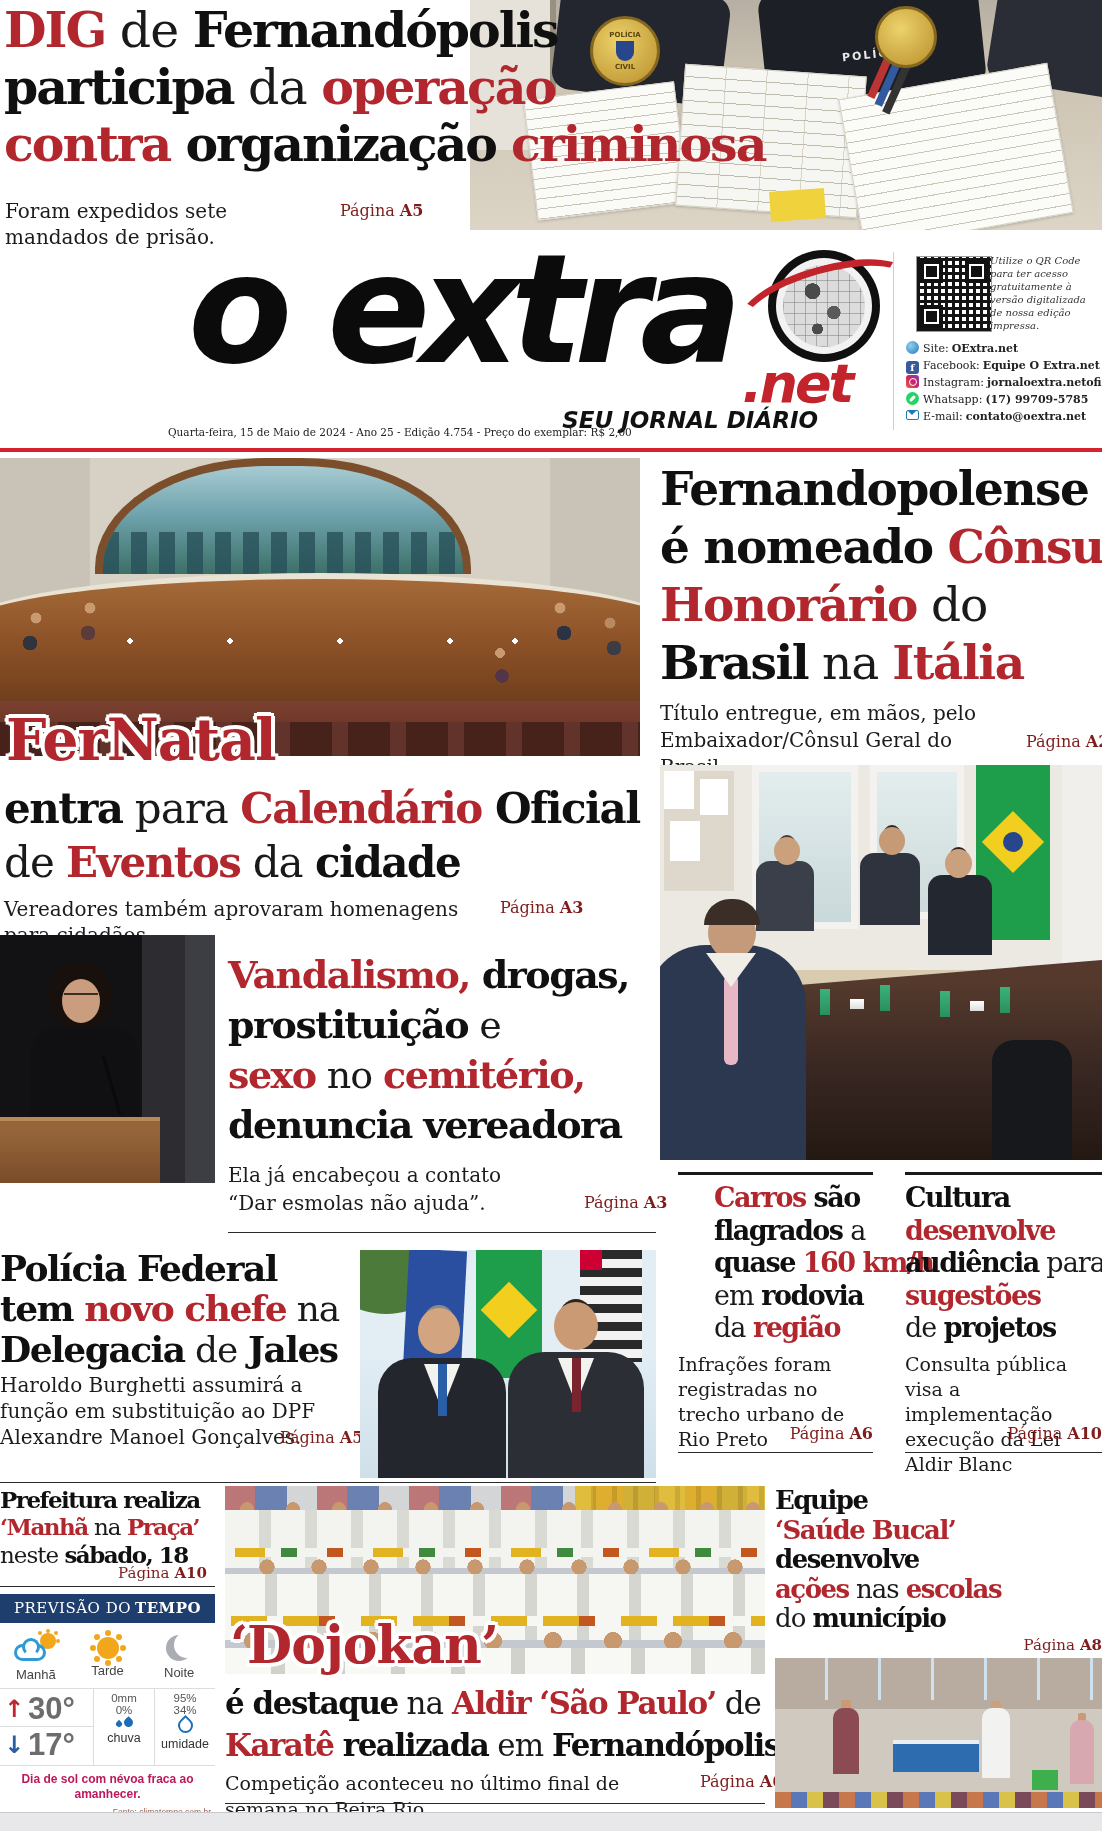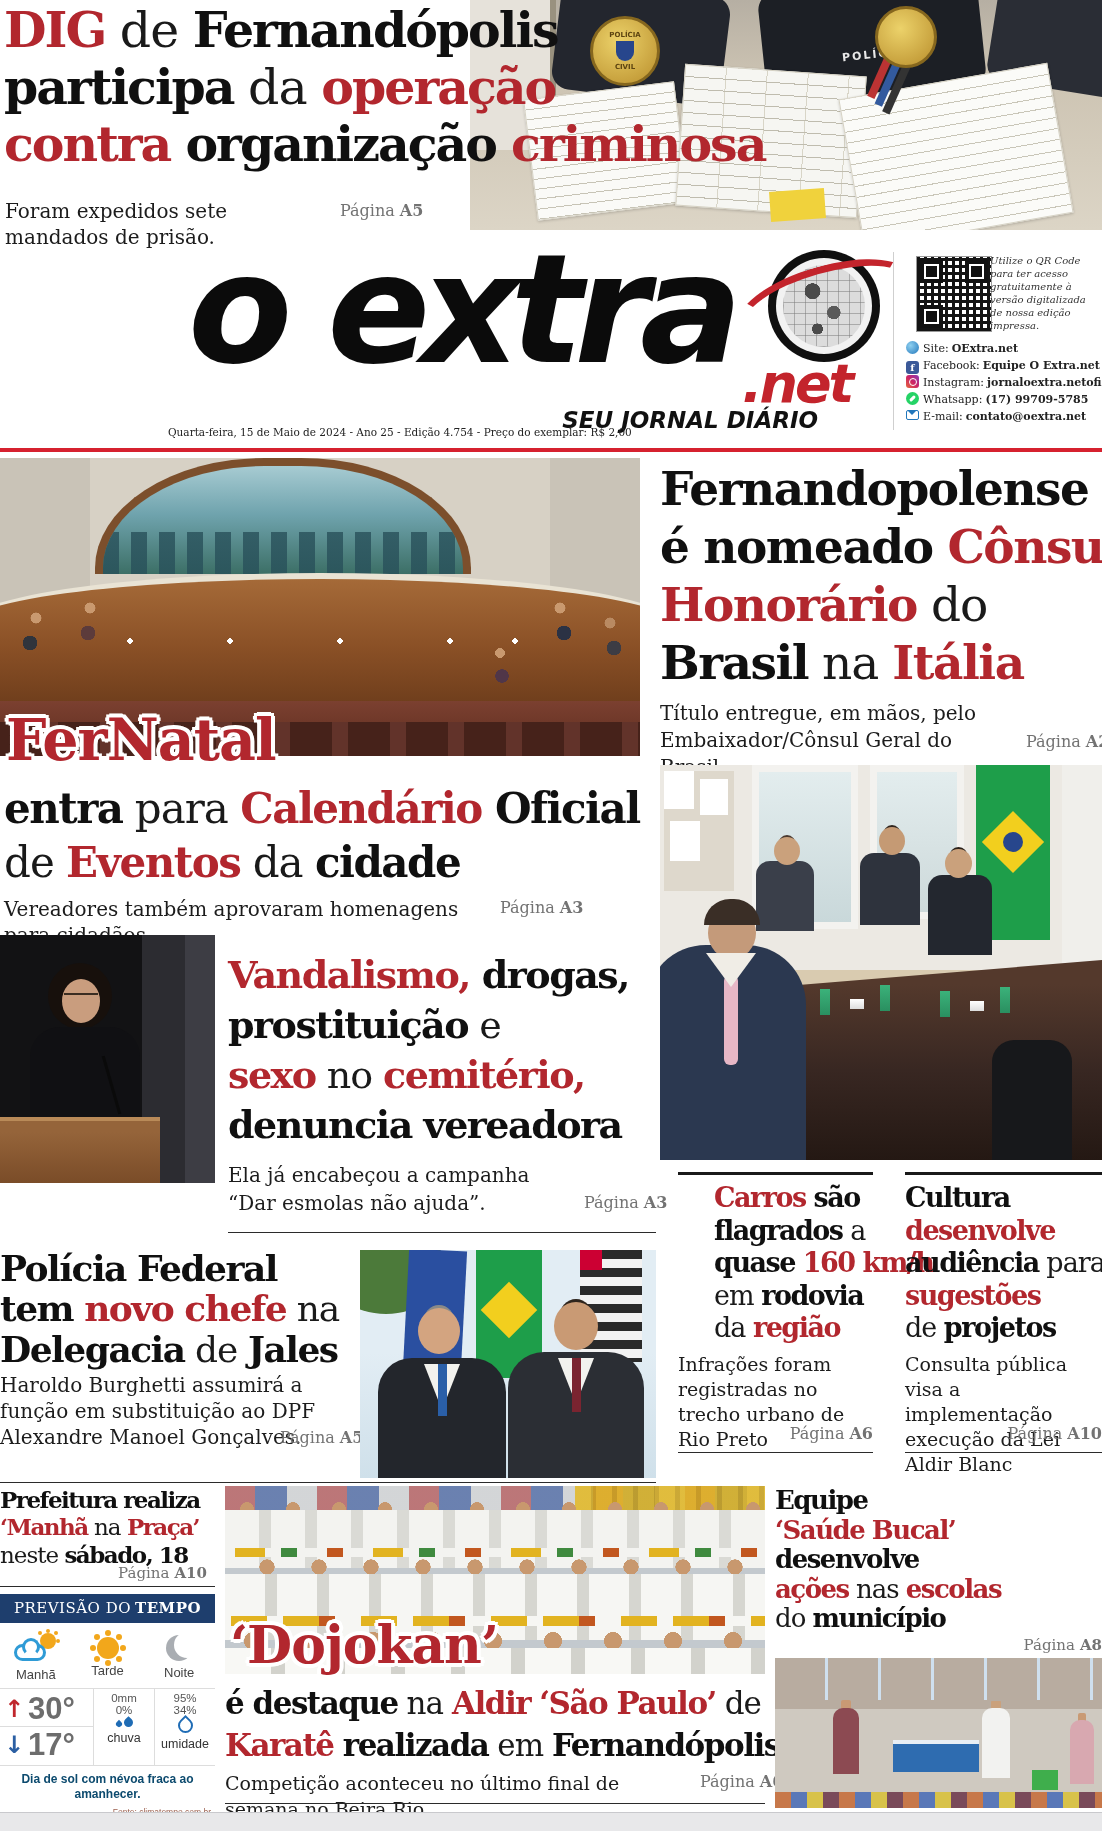--- a/index.html
+++ b/index.html
@@ -9,21 +9,21 @@
   
   .hl{font-weight:bold;letter-spacing:-1.5px;color:#101010;}
   .hl .hl-line{display:block;white-space:nowrap;}
   .seg-r{color:#b2272e;}
   .seg-k{color:#101010;}
   .seg-l{font-weight:normal;color:#1a1a1a;letter-spacing:-1px;}
   .ov{font-family:"DejaVu Serif",serif;font-weight:bold;color:#b2272e;letter-spacing:-1px;
       text-shadow:-3px -3px 0 #fff,3px -3px 0 #fff,-3px 3px 0 #fff,3px 3px 0 #fff,
                   -4px 0 0 #fff,4px 0 0 #fff,0 -4px 0 #fff,0 4px 0 #fff;}
   .sub{font-size:20px;line-height:26px;color:#1c1c1c;}
-  .pg{font-size:16px;color:#737373;white-space:nowrap;}
+  .pg{font-size:16px;color:#7f1d1d;white-space:nowrap;}
   .pg b{margin-left:5px;}
   .rule{background:#2b2b2b;height:1px;}
   .rule-thick{background:#191919;height:3px;}
   
   .logo-text{font-family:"DejaVu Sans",sans-serif;font-weight:bold;font-style:italic;
              font-size:152px;line-height:140px;letter-spacing:-9px;color:#0b0b0b;white-space:nowrap;margin-left:40px;}
   .logo-net{font-family:"DejaVu Sans",sans-serif;font-weight:bold;font-style:italic;
             font-size:54px;color:#c3242c;letter-spacing:-3px;}
   .tagline{font-family:"DejaVu Sans",sans-serif;font-weight:bold;font-style:italic;
            font-size:23px;color:#111;text-align:right;width:300px;letter-spacing:0;}
@@ -65,21 +65,21 @@
   .w-periods{display:flex;border-bottom:1px solid #ddd;}
   .w-period{flex:1;text-align:center;padding:8px 0 6px;}
   .w-plabel{font-size:13px;color:#444;margin-top:4px;}
   .w-grid{display:flex;height:76px;border-bottom:1px solid #ddd;}
   .w-temps{width:93px;padding-top:2px;}
   .w-trow{display:flex;align-items:center;height:35px;}
   .w-arrow{font-family:"DejaVu Sans",sans-serif;font-weight:bold;font-size:24px;width:28px;text-align:center;}
   .w-tval{font-size:31px;font-weight:bold;color:#6d6d6d;}
   .w-mini{flex:1;border-left:1px solid #ddd;text-align:center;font-size:11.5px;color:#555;padding-top:3px;}
   .w-mini .lab{font-size:12.5px;color:#333;margin-top:2px;}
-  .w-sum{font-size:12px;font-weight:bold;color:#0c4a6e;text-align:center;padding:6px 10px 2px;line-height:15px;}
+  .w-sum{font-size:12px;font-weight:bold;color:#be185d;text-align:center;padding:6px 10px 2px;line-height:15px;}
   .w-src{font-size:8.5px;color:#9b5f4e;text-align:right;padding:3px 4px 0 0;}
   .icon-sun{width:22px;height:22px;border-radius:50%;background:#f2a71b;margin:6px auto 2px;
     box-shadow:0 -15px 0 -8px #f2a71b,0 15px 0 -8px #f2a71b,15px 0 0 -8px #f2a71b,-15px 0 0 -8px #f2a71b,
                11px -11px 0 -8px #f2a71b,-11px 11px 0 -8px #f2a71b,11px 11px 0 -8px #f2a71b,-11px -11px 0 -8px #f2a71b;}
   .icon-suncloud{position:relative;width:44px;height:30px;margin:2px auto 0;}
   .icon-suncloud .s{position:absolute;right:2px;top:0;width:16px;height:16px;border-radius:50%;background:#f2a71b;
     box-shadow:0 -10px 0 -6px #f2a71b,10px 0 0 -6px #f2a71b,8px -8px 0 -6px #f2a71b,-8px -8px 0 -6px #f2a71b;}
   .icon-suncloud .c{position:absolute;left:0;bottom:2px;width:26px;height:11px;background:#fff;
     border:3px solid #2f9bd6;border-radius:10px;}
   .icon-suncloud .c i{position:absolute;left:5px;top:-9px;width:12px;height:12px;background:#fff;
@@ -267,21 +267,21 @@
     <div class="pp" style="left:110px;top:120px;width:3px;height:60px;background:#0a0a0a;transform:rotate(-16deg);"></div>
     <div class="pp" style="left:0;bottom:0;width:160px;height:62px;background:linear-gradient(180deg,#95643a 0 18%,#7a4c28 100%);border-top:4px solid #b98a58;"></div>
   </div>
 
   <div class="hl abs" style="left:228px;top:950px;font-size:38px;line-height:50px;">
       <div class="hl-line"><span class="seg-r">Vandalismo,</span><span class="seg-k"> drogas,</span></div>
       <div class="hl-line"><span class="seg-k">prostituição</span><span class="seg-l"> e</span></div>
       <div class="hl-line"><span class="seg-r">sexo</span><span class="seg-l"> no </span><span class="seg-r">cemitério,</span></div>
       <div class="hl-line"><span class="seg-k">denuncia vereadora</span></div>
     </div>
-  <div class="sub abs" style="left:228px;top:1162px;">Ela já encabeçou a campanha</div>
+  <div class="sub abs" style="left:228px;top:1162px;">Ela já encabeçou a contato</div>
   <div class="sub abs" style="left:228px;top:1190px;">“Dar esmolas não ajuda”.</div>
   <div class="pg abs" style="left:584px;top:1193px;">
     <span>Página</span><b>A3</b>
   </div>
   <div class="rule abs" style="left:228px;top:1232px;width:428px;"></div>
 
   <div class="hl abs" style="left:0;top:1248px;font-size:36px;line-height:40px;">
       <div class="hl-line"><span class="seg-k">Polícia Federal</span></div>
       <div class="hl-line"><span class="seg-k">tem </span><span class="seg-r">novo chefe</span><span class="seg-l"> na</span></div>
       <div class="hl-line"><span class="seg-k">Delegacia</span><span class="seg-l"> de </span><span class="seg-k">Jales</span></div>

